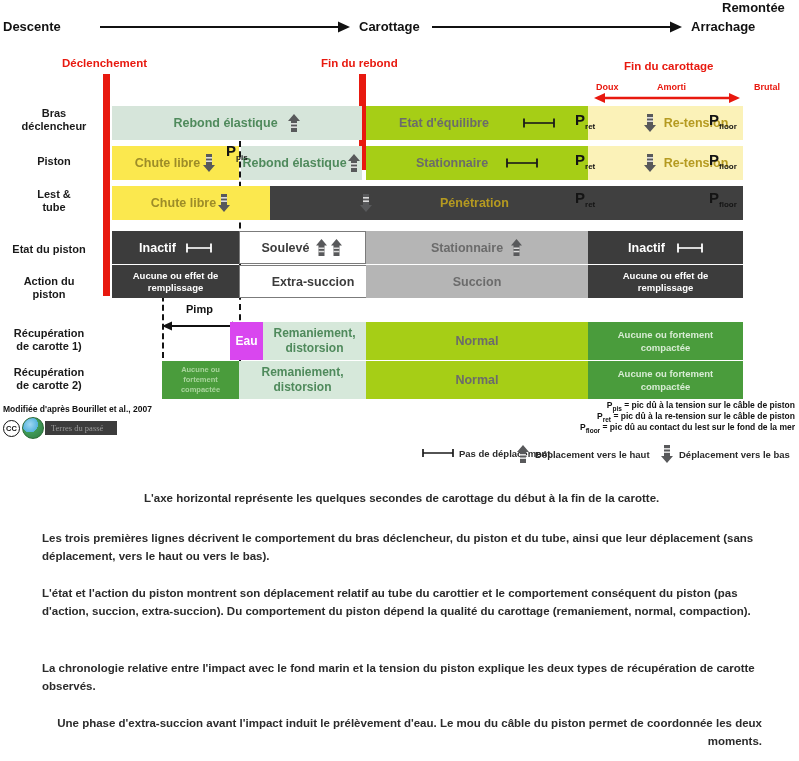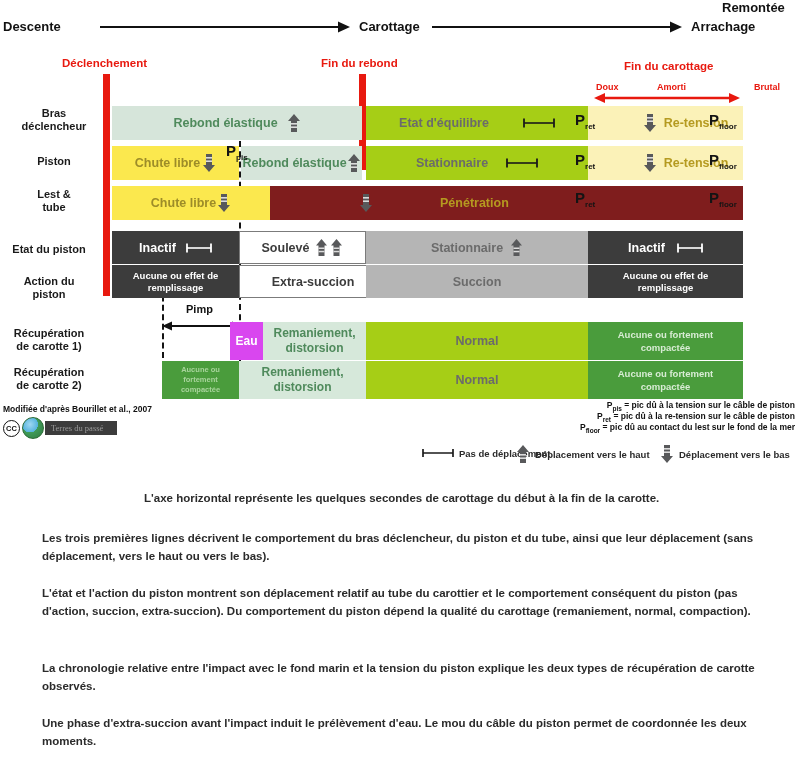--- a/index.html
+++ b/index.html
@@ -147,21 +147,21 @@
   <span>tube</span>
 </div>
 <div class="bar" style="left:112px;top:186px;width:158px;height:34px;background:#fbe84e;color:#9d8c28;font-size:12.5px;">
   <span class="lbl">Chute libre</span>
   <svg class="arrow-dn" width="14" height="20" style="margin-left:1px;">
     <polygon points="7,19 13,12 10,12 10,1 4,1 4,12 1,12" fill="#58595b"></polygon>
     <rect x="4" y="4" width="6" height="1.6" fill="#dcdcdc"></rect>
     <rect x="4" y="7.4" width="6" height="1.6" fill="#dcdcdc"></rect>
   </svg>
 </div>
-<div class="bar" style="left:270px;top:186px;width:473px;height:34px;background:#7f1d1d;color:#b59a20;font-size:12.5px;">
+<div class="bar" style="left:270px;top:186px;width:473px;height:34px;background:#404040;color:#b59a20;font-size:12.5px;">
   <svg class="arrow-dn" width="14" height="20" style="position:absolute;left:89px;top:7px;">
     <polygon points="7,19 13,12 10,12 10,1 4,1 4,12 1,12" fill="#58595b"></polygon>
     <rect x="4" y="4" width="6" height="1.6" fill="#dcdcdc"></rect>
     <rect x="4" y="7.4" width="6" height="1.6" fill="#dcdcdc"></rect>
   </svg>
   <span class="lbl" style="position:absolute;left:170px;">Pénétration</span>
 </div>
 <div class="pmark" style="left:575px;top:190px;">
   <span>P</span><sub>ret</sub>
 </div>
@@ -307,13 +307,13 @@
     <rect x="4" y="4" width="6" height="1.6" fill="#dcdcdc"></rect>
     <rect x="4" y="7.4" width="6" height="1.6" fill="#dcdcdc"></rect>
   </svg>
   <span>Déplacement vers le bas</span>
 </div>
 
 <div class="foot" style="left:144px;top:489px;width:620px;">L'axe horizontal représente les quelques secondes de carottage du début à la fin de la carotte.</div>
 <div class="foot" style="left:42px;top:529px;width:720px;">Les trois premières lignes décrivent le comportement du bras déclencheur, du piston et du tube, ainsi que leur déplacement (sans déplacement, vers le haut ou vers le bas).</div>
 <div class="foot" style="left:42px;top:584px;width:720px;">L'état et l'action du piston montrent son déplacement relatif au tube du carottier et le comportement conséquent du piston (pas d'action, succion, extra-succion). Du comportement du piston dépend la qualité du carottage (remaniement, normal, compaction).</div>
 <div class="foot" style="left:42px;top:659px;width:720px;">La chronologie relative entre l'impact avec le fond marin et la tension du piston explique les deux types de récupération de carotte observés.</div>
-<div class="foot" style="left:42px;top:714px;width:720px;">Une phase d'extra-succion avant l'impact induit le prélèvement d'eau. Le mou du câble du piston permet de coordonnée les deux moments.</div>
+<div class="foot" style="left:42px;top:714px;width:720px;text-align:right;">Une phase d'extra-succion avant l'impact induit le prélèvement d'eau. Le mou du câble du piston permet de coordonnée les deux moments.</div>
 
 </body></html>

